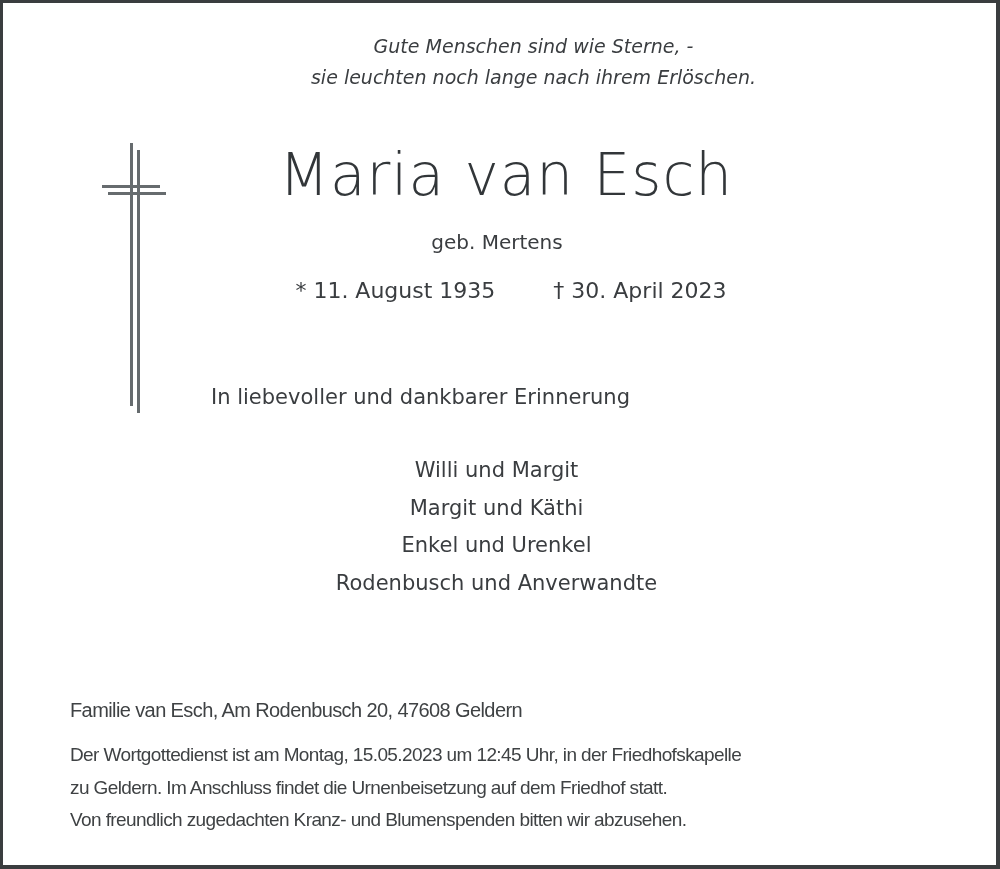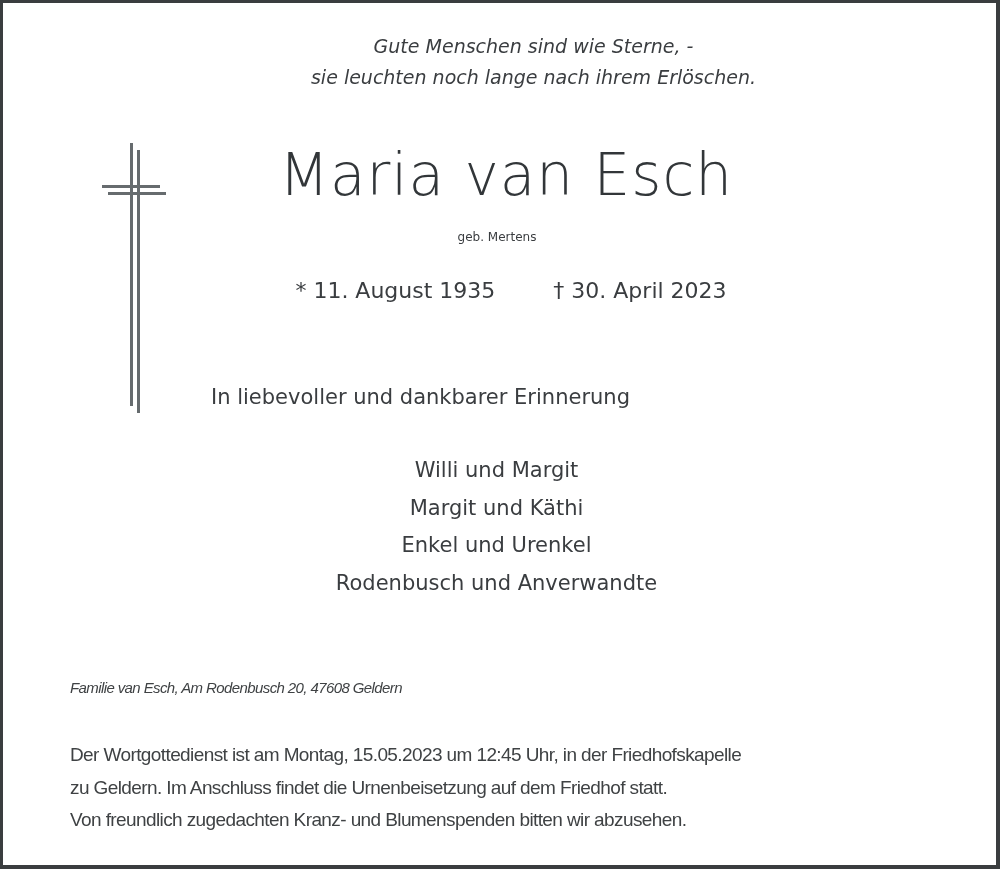--- a/index.html
+++ b/index.html
@@ -5,27 +5,27 @@
   html, body { margin: 0; padding: 0; }
   body { width: 1000px; height: 869px; background: #3a3d3f; position: relative; overflow: hidden; }
   .card {
     position: absolute; left: 3px; top: 3px; width: 993px; height: 862px;
     background: #ffffff; color: #3a3d40;
     font-family: "DejaVu Sans", sans-serif;
   }
   .center { position: absolute; left: 0; width: 100%; text-align: center; white-space: nowrap; }
   .motto { font-style: italic; font-size: 19px; line-height: 31px; top: 28px; left: 0; width: 995px; color: #3a3d40; padding-left: 33px; }
   .name { top: 138px; font-size: 58px; font-weight: 300; letter-spacing: 1px; left: 0; width: 1006px; color: #323639; font-family: "DejaVu Sans", sans-serif; }
-  .maiden { top: 227px; font-size: 12px; left: 0; width: 988px; text-align: center; }
+  .maiden { top: 227px; font-size: 20px; left: 0; width: 988px; text-align: center; }
   .dates { top: 275px; font-size: 22px; left: 0; width: 1016px; }
   .dates .gap { display: inline-block; width: 44px; }
   .dedication { top: 382px; font-size: 21px; left: 0; width: 835px; }
   .mourners { top: 449px; font-size: 21px; line-height: 37.5px; left: 0; width: 987px; }
   .left-text { position: absolute; left: 67px; white-space: nowrap; font-family: "Liberation Sans Narrow", "Liberation Sans", sans-serif; color: #3f4244; }
-  .address { top: 676px; font-size: 15px; letter-spacing: -0.6px; font-style: italic; }
+  .address { top: 696px; font-size: 20px; letter-spacing: -0.6px; }
   .service { top: 736px; font-size: 19px; line-height: 32.5px; letter-spacing: -0.6px; }
   .cross { position: absolute; background: #666b6e; }
 </style>
 </head>
 <body>
 
 <div class="card">
 
   <div class="center motto">
     <div>Gute Menschen sind wie Sterne, -</div>

